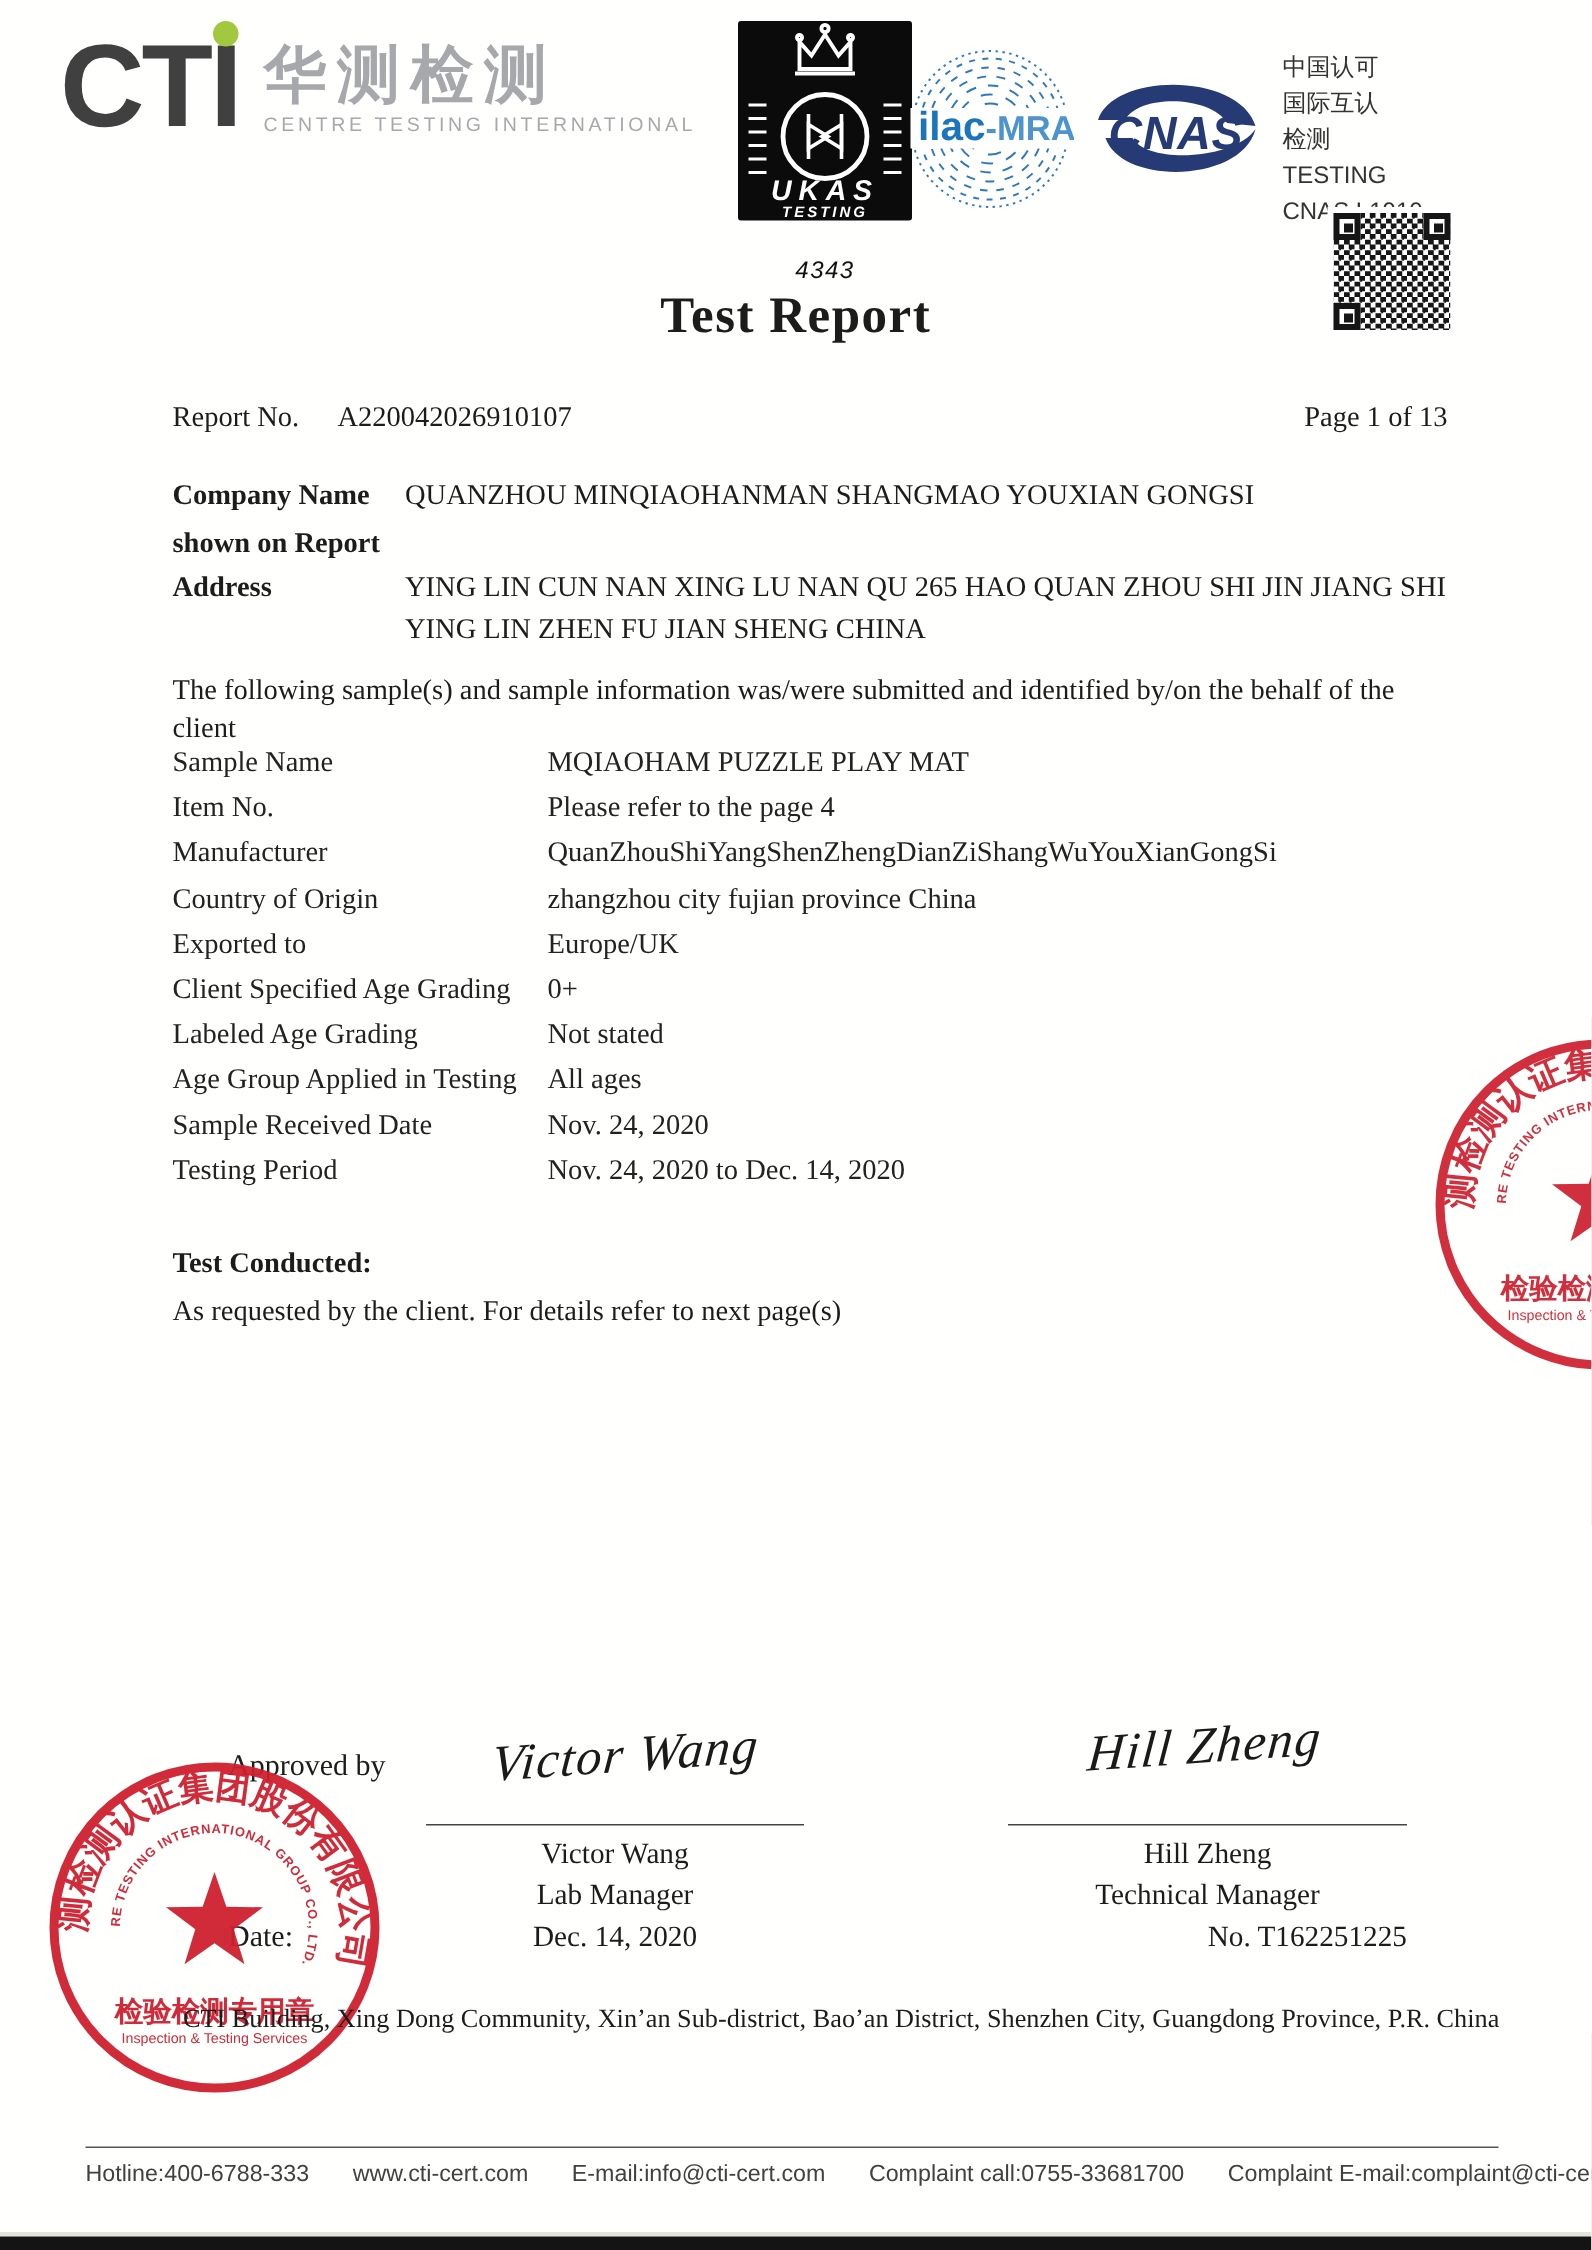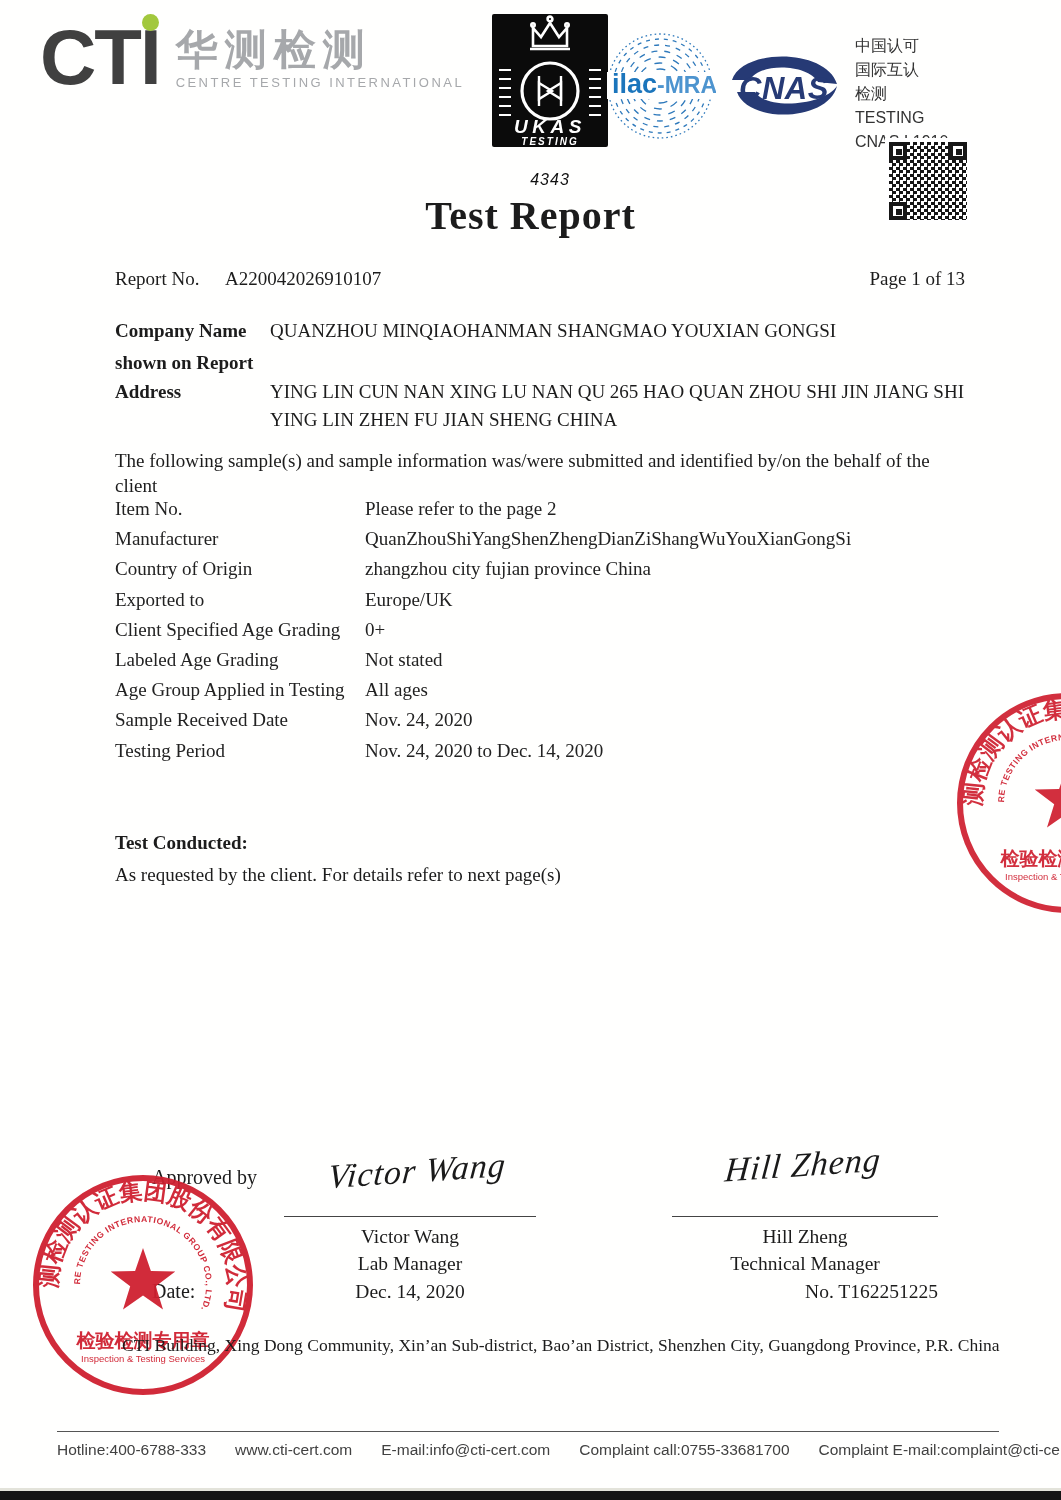--- a/index.html
+++ b/index.html
@@ -41,21 +41,21 @@
       repeating-conic-gradient(#161616 0% 25%, #fff 0% 50%);
     background-size:7px 7px;outline:4px solid #fff;
   }
   .qr .finder{position:absolute;width:18px;height:18px;border:4px solid #161616;background:#fff;box-sizing:border-box;}
   .qr .finder::after{content:"";position:absolute;left:3px;top:3px;width:6px;height:6px;background:#161616;}
   .qr .f-tl{left:0;top:0;}
   .qr .f-tr{right:0;top:0;}
   .qr .f-bl{left:0;bottom:0;}
 
   
-  .title{left:0;top:192px;width:1061px;text-align:center;font-size:40px;font-weight:bold;letter-spacing:1px;}
+  .title{left:0;top:192px;width:1061px;text-align:center;font-size:34px;font-weight:bold;letter-spacing:1px;}
   .report-label{left:115px;top:268px;font-size:19px;}
   .report-no{left:225px;top:268px;font-size:19px;}
   .page-no{left:760px;top:268px;width:205px;text-align:right;font-size:19px;}
 
   
   .lbl{font-weight:bold;font-size:19px;}
   .val{font-size:19px;}
   .company-name-1{left:115px;top:320px;}
   .company-name-2{left:115px;top:352px;}
   .company-name-val{left:270px;top:320px;}
@@ -211,22 +211,26 @@
   <div class="abs lbl company-name-2">shown on Report</div>
   <div class="abs val company-name-val">QUANZHOU MINQIAOHANMAN SHANGMAO YOUXIAN GONGSI</div>
   <div class="abs lbl address-lbl">Address</div>
   <div class="abs val address-1">YING LIN CUN NAN XING LU NAN QU 265 HAO QUAN ZHOU SHI JIN JIANG SHI</div>
   <div class="abs val address-2">YING LIN ZHEN FU JIAN SHENG CHINA</div>
 
   <div class="abs intro">The following sample(s) and sample information was/were submitted and identified by/on the behalf of the client</div>
 
   <div class="abs rows">
     <div class="row">
+      <div class="rl">Sample Name</div>
+      <div class="rv">MQIAOHAM PUZZLE PLAY MAT</div>
+    </div>
+    <div class="row">
       <div class="rl">Item No.</div>
-      <div class="rv">Please refer to the page 2</div>
+      <div class="rv">Please refer to the page 4</div>
     </div>
     <div class="row">
       <div class="rl">Manufacturer</div>
       <div class="rv">QuanZhouShiYangShenZhengDianZiShangWuYouXianGongSi</div>
     </div>
     <div class="row">
       <div class="rl">Country of Origin</div>
       <div class="rv">zhangzhou city fujian province China</div>
     </div>
     <div class="row">

